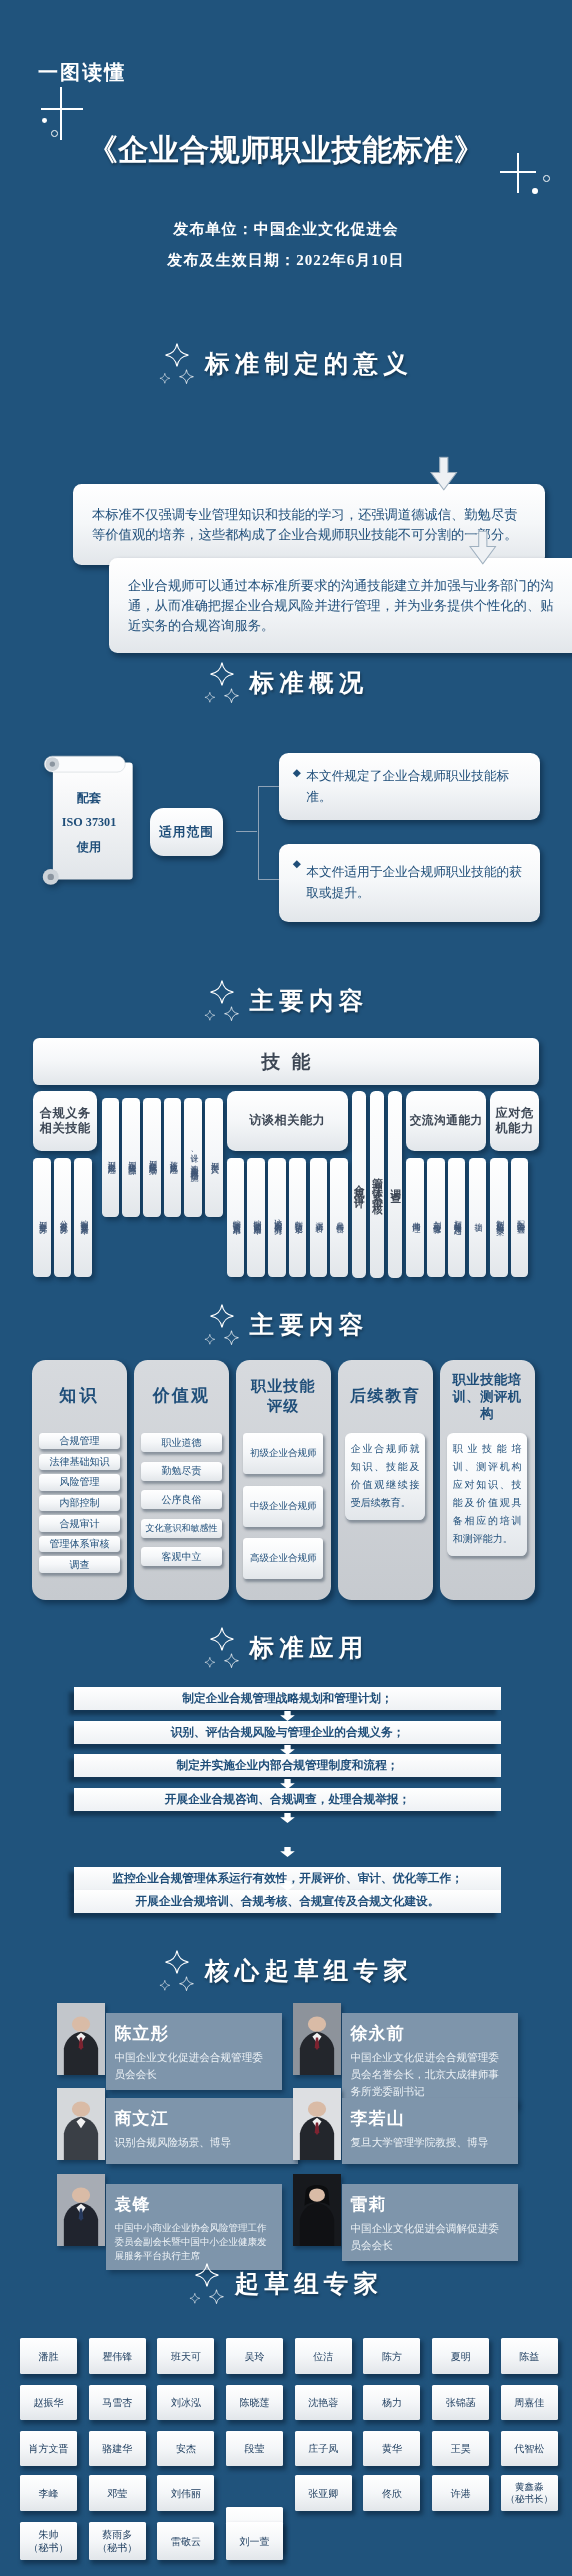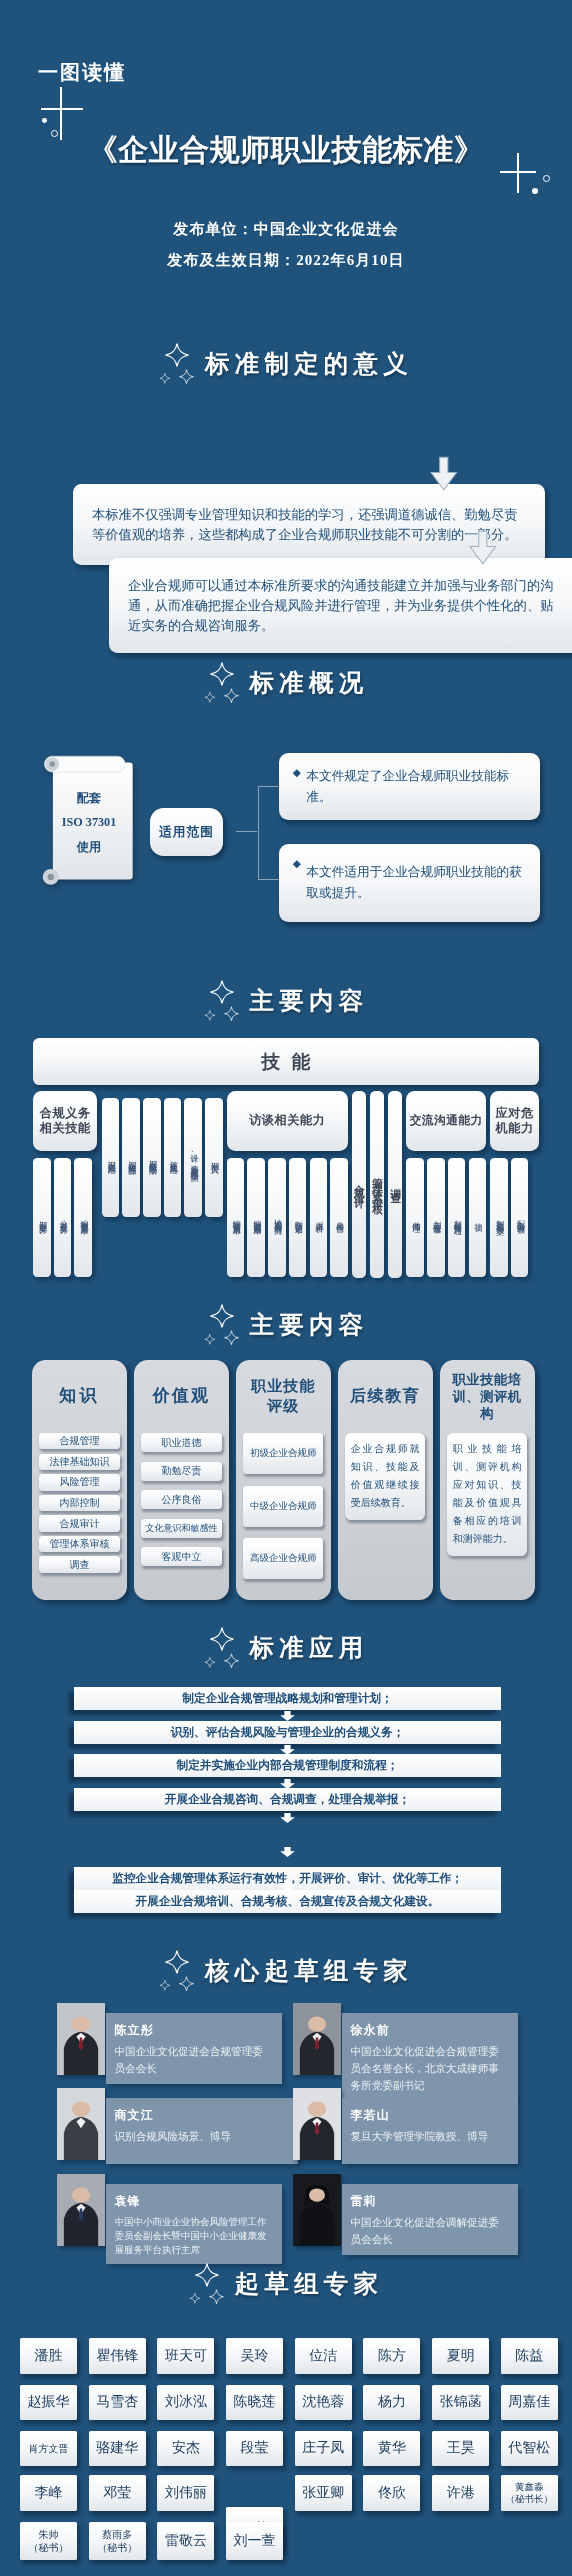--- a/index.html
+++ b/index.html
@@ -67,26 +67,26 @@
   
   .step{left:74px;width:427px;height:23px;background:linear-gradient(180deg,#ffffff,#eef1f4);
         box-shadow:-4.8px 4.8px 3.7px rgba(6,26,45,.5);font-size:11.7px;font-weight:700;}
   .sarr{left:280px;width:15px;height:10px;}
 
   
   .ecard{width:225px;height:85px;}
   .ephoto{position:absolute;left:0;top:0;width:48px;height:72px;box-shadow:2.1px 2.7px 3.7px rgba(6,26,45,.4);}
   .epanel{position:absolute;left:49px;right:0;top:10px;min-height:66px;background:#7e95ab;
           box-shadow:3.2px 3.7px 4.8px rgba(6,26,45,.4);padding:8.5px 9.5px 6.4px 8.5px;box-sizing:border-box;}
-  .ename{font-size:12px;font-weight:700;color:#fff;letter-spacing:1.1px;margin-bottom:5.3px;}
+  .ename{font-size:17px;font-weight:700;color:#fff;letter-spacing:1.1px;margin-bottom:5.3px;}
   .etitle{font-size:10.6px;color:#eef3f7;line-height:1.6;}
 
   
   .nrow{left:20px;width:534px;display:flex;gap:11.7px;}
-  .ncell{width:57px;border-radius:1.6px;font-size:14px;color:#1a3a5c;line-height:1.3;white-space:pre-line;
+  .ncell{width:57px;border-radius:1.6px;font-size:10px;color:#1a3a5c;line-height:1.3;white-space:pre-line;
          box-shadow:2.7px 3.2px 4.2px rgba(6,26,45,.5);flex:0 0 auto;}
 </style>
 </head>
 <body>
 
 <svg width="0" height="0" style="position:absolute">
   <defs>
     <symbol id="star4" viewBox="0 0 100 100">
       <path d="M50 3 C55 32 68 45 97 50 C68 55 55 68 50 97 C45 68 32 55 3 50 C32 45 45 32 50 3 Z" fill="none" stroke="#ffffff" stroke-width="5"></path>
     </symbol>

